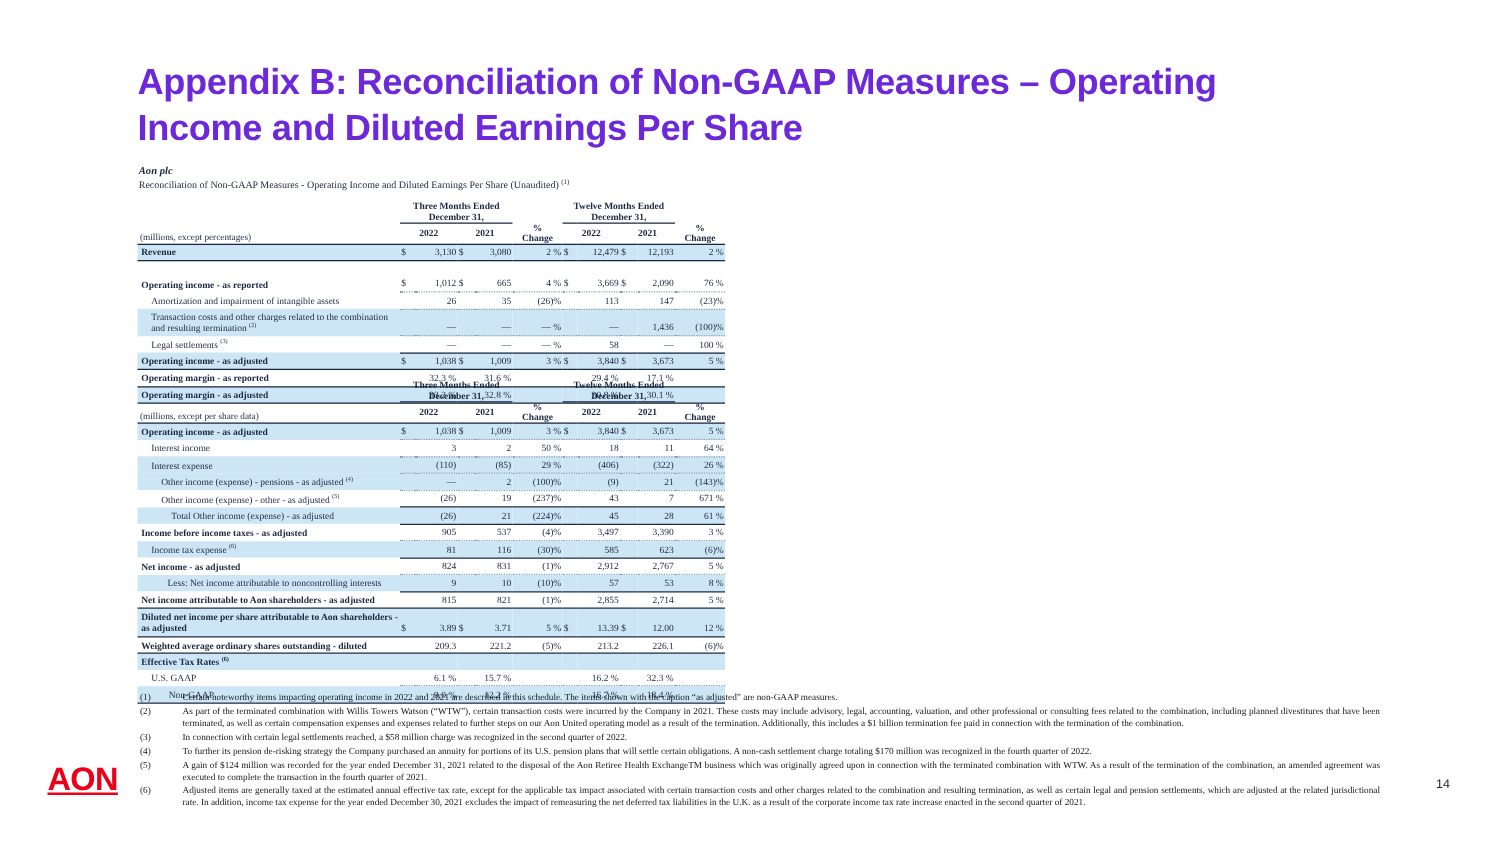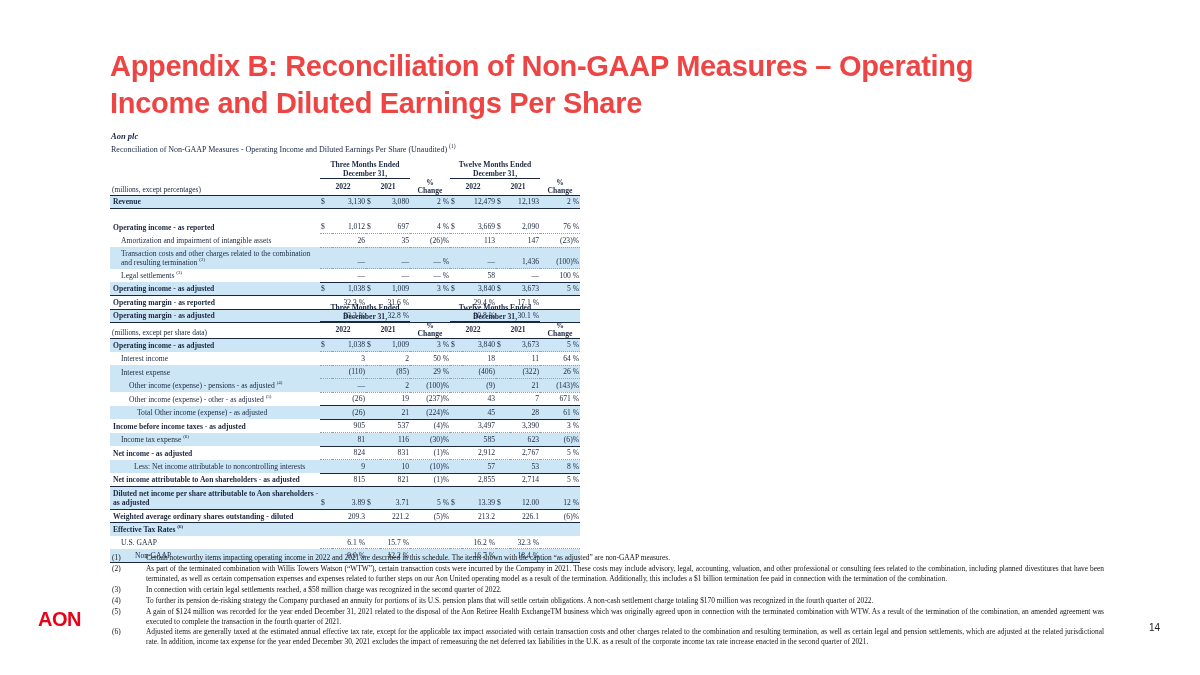--- a/index.html
+++ b/index.html
@@ -1,21 +1,21 @@
 <!DOCTYPE html>
 <html><head>
 <meta charset="utf-8">
 <style>
   html,body{margin:0;padding:0;background:#fff;}
   body{width:1200px;height:675px;overflow:hidden;font-family:"Liberation Serif",serif;}
   .slide{position:relative;width:1200px;height:675px;background:#fff;}
 
   .title{position:absolute;left:110px;top:48px;width:1020px;
     font-family:"Liberation Sans",sans-serif;font-weight:bold;font-size:29px;
-    line-height:37px;color:#ef4444;letter-spacing:-0.3px;}
+    line-height:37px;color:#6d28d9;letter-spacing:-0.3px;}
 
   .doc-header{position:absolute;left:111px;top:131px;color:#1a2740;}
   .company{font-size:8.5px;font-weight:bold;font-style:italic;}
   .subtitle{font-size:8px;margin-top:2px;}
   .subtitle sup{font-size:5.5px;}
 
   table.fin{border-collapse:collapse;table-layout:fixed;width:470px;
     font-size:7.6px;color:#1a2740;position:absolute;left:110px;}
   #table1{top:160px;}
   #table2{top:303px;}
@@ -38,21 +38,21 @@
   tr.spacer td{height:8px;padding:0;}
   table.fin sup{font-size:5px;line-height:0;}
 
   .footnotes{position:absolute;left:112px;top:553px;width:992px;
     font-size:7.4px;line-height:1.34;color:#151515;}
   .fn{display:flex;margin-bottom:1px;}
   .fn-num{width:34px;flex:none;}
   .fn-text{flex:1;text-align:justify;}
 
   .logo{position:absolute;left:38px;top:608px;font-family:"Liberation Sans",sans-serif;
-    font-weight:bold;font-size:20px;color:#EB0017;letter-spacing:-0.5px;}
+    font-weight:bold;font-size:26px;color:#EB0017;letter-spacing:-0.5px;text-decoration:underline;}
   .page-num{position:absolute;right:40px;top:622px;font-family:"Liberation Sans",sans-serif;
     font-size:10px;color:#222;}
 </style>
 </head>
 <body>
 
 <div class="slide">
 
   <div class="title">
     <div>Appendix B: Reconciliation of Non-GAAP Measures – Operating</div>
@@ -111,21 +111,21 @@
           <td class="c">2 %</td>
         </tr>
         <tr class="spacer">
           <td colspan="11"></td>
         </tr>
         <tr class="bold bd-num">
           <td class="lbl" style="padding-left:3px">Operating income - as reported</td>
           <td class="d">$</td>
           <td class="n">1,012</td>
           <td class="d">$</td>
-          <td class="n">697</td>
+          <td class="n">665</td>
           <td class="c">4 %</td>
           <td class="d">$</td>
           <td class="n">3,669</td>
           <td class="d">$</td>
           <td class="n">2,090</td>
           <td class="c">76 %</td>
         </tr>
         <tr class="bd-num">
           <td class="lbl" style="padding-left:11px">Amortization and impairment of intangible assets</td>
           <td class="d"></td>

